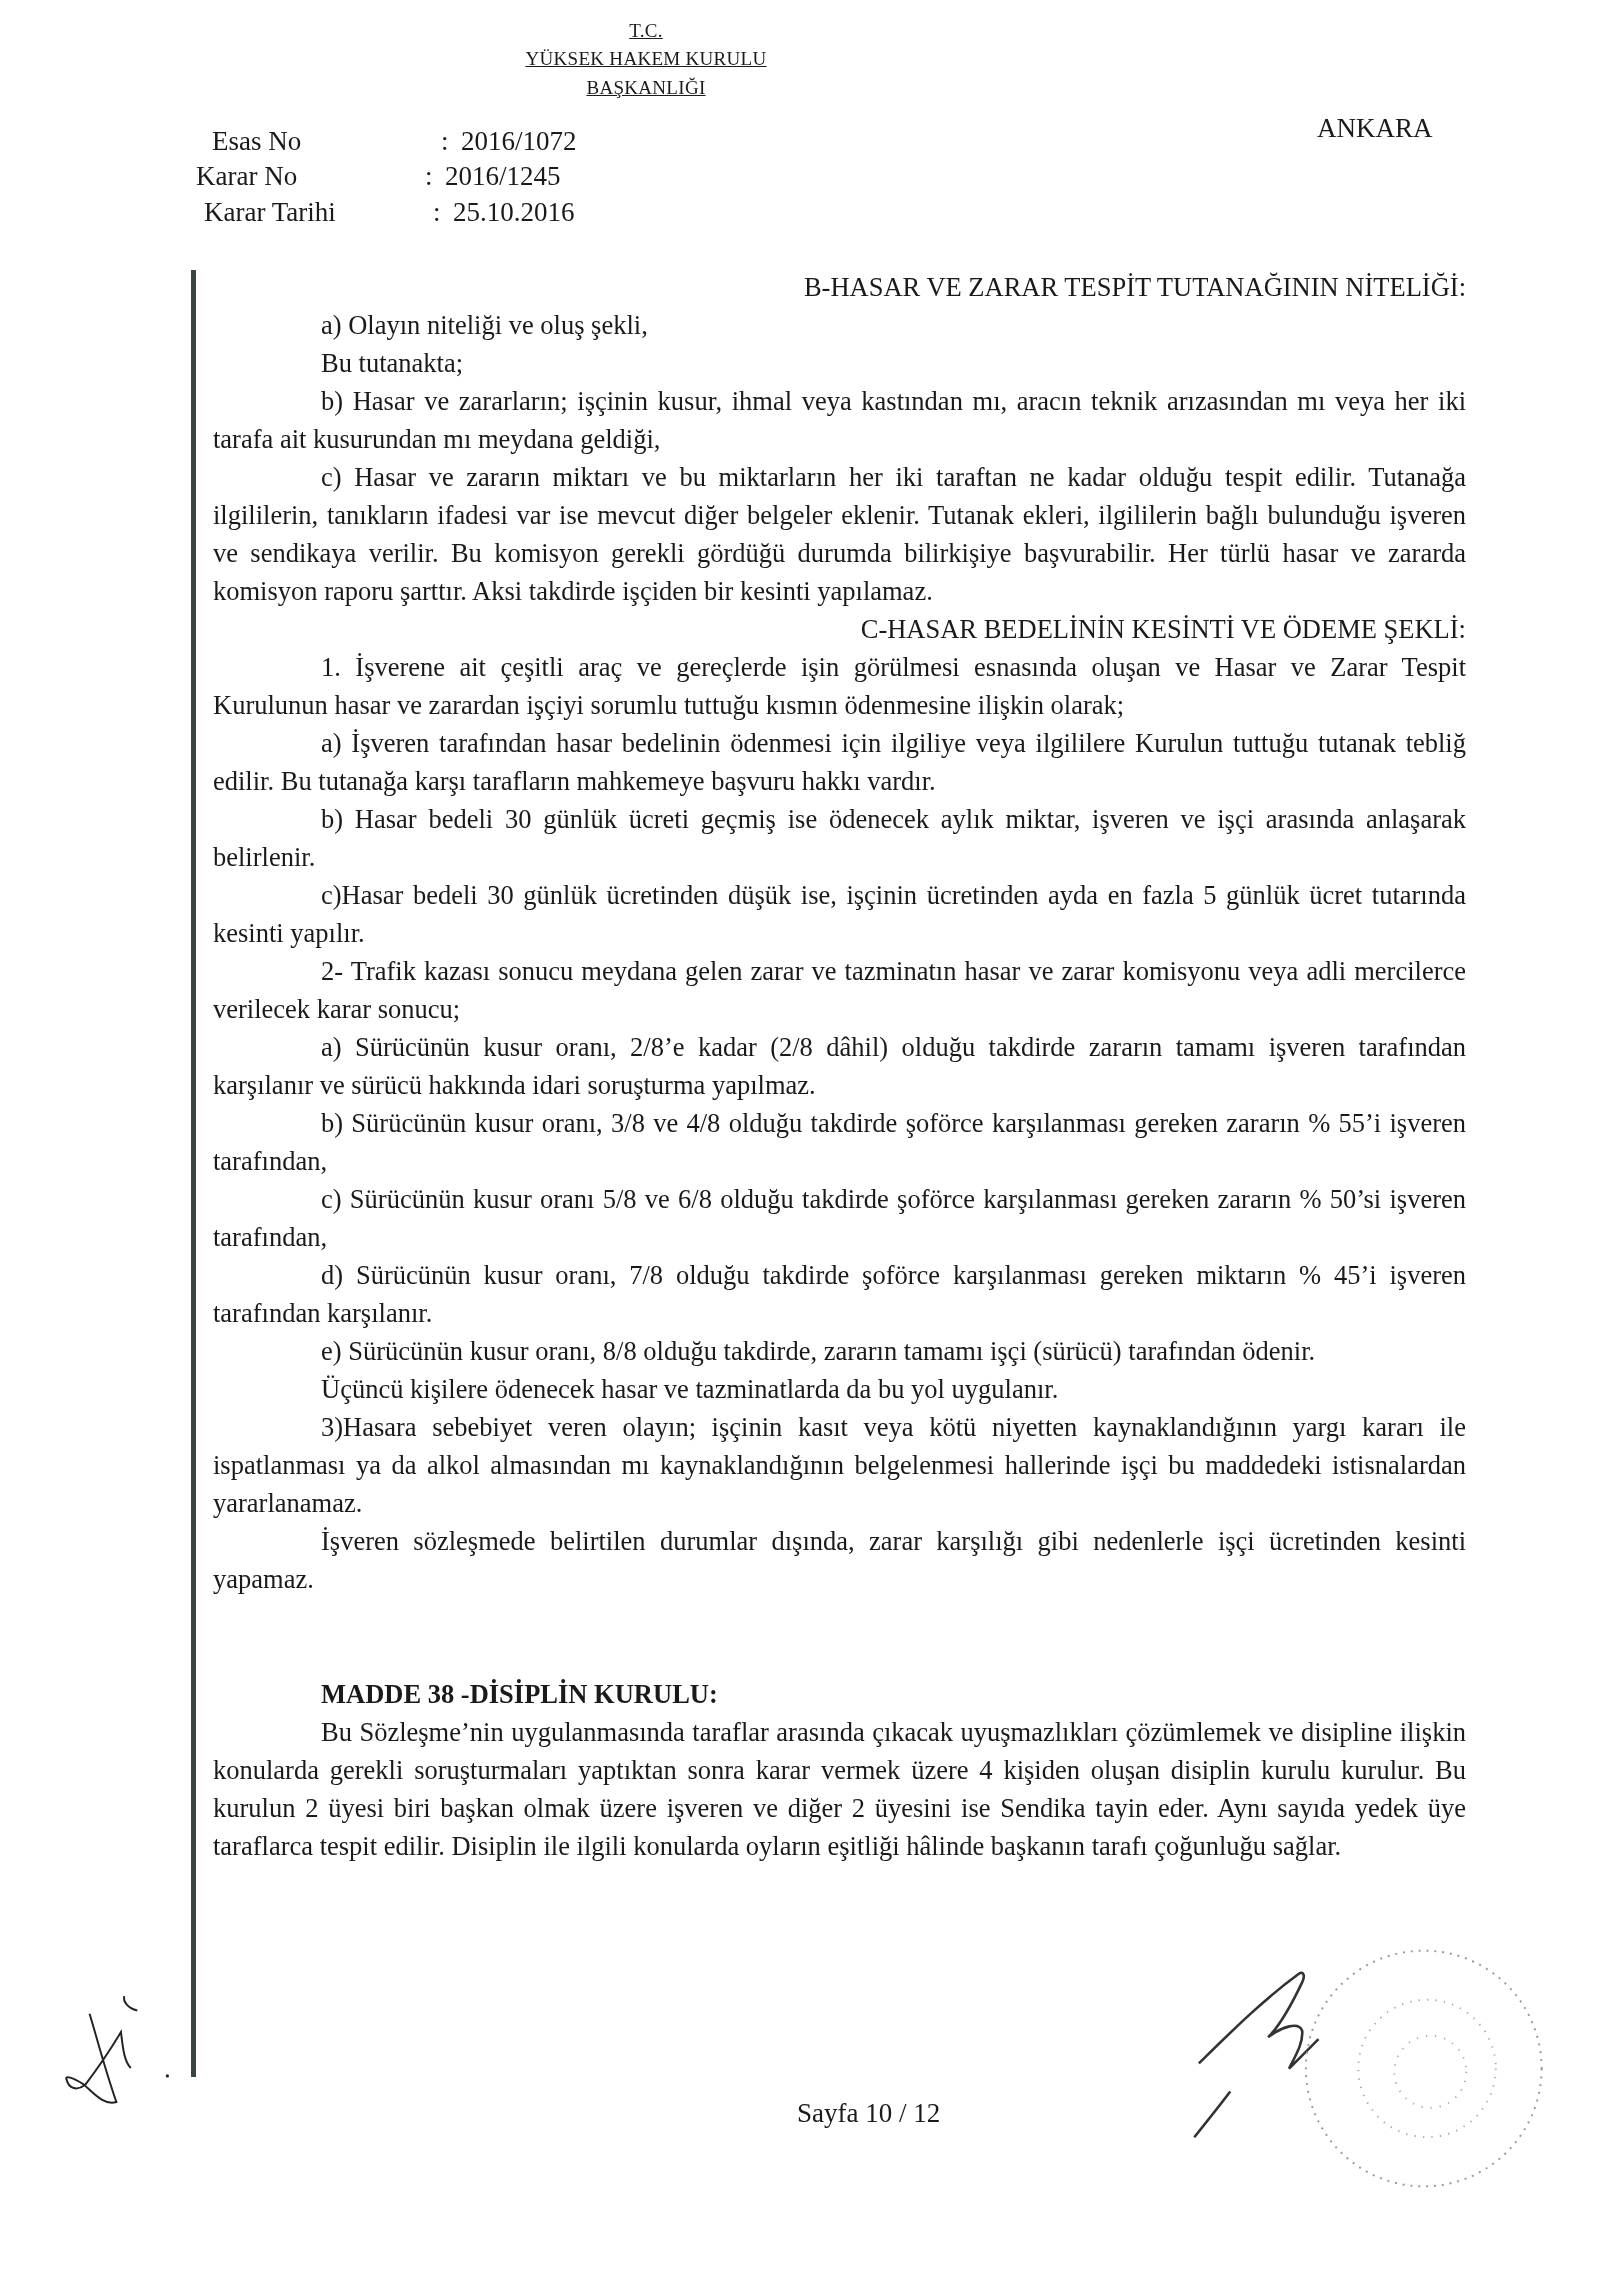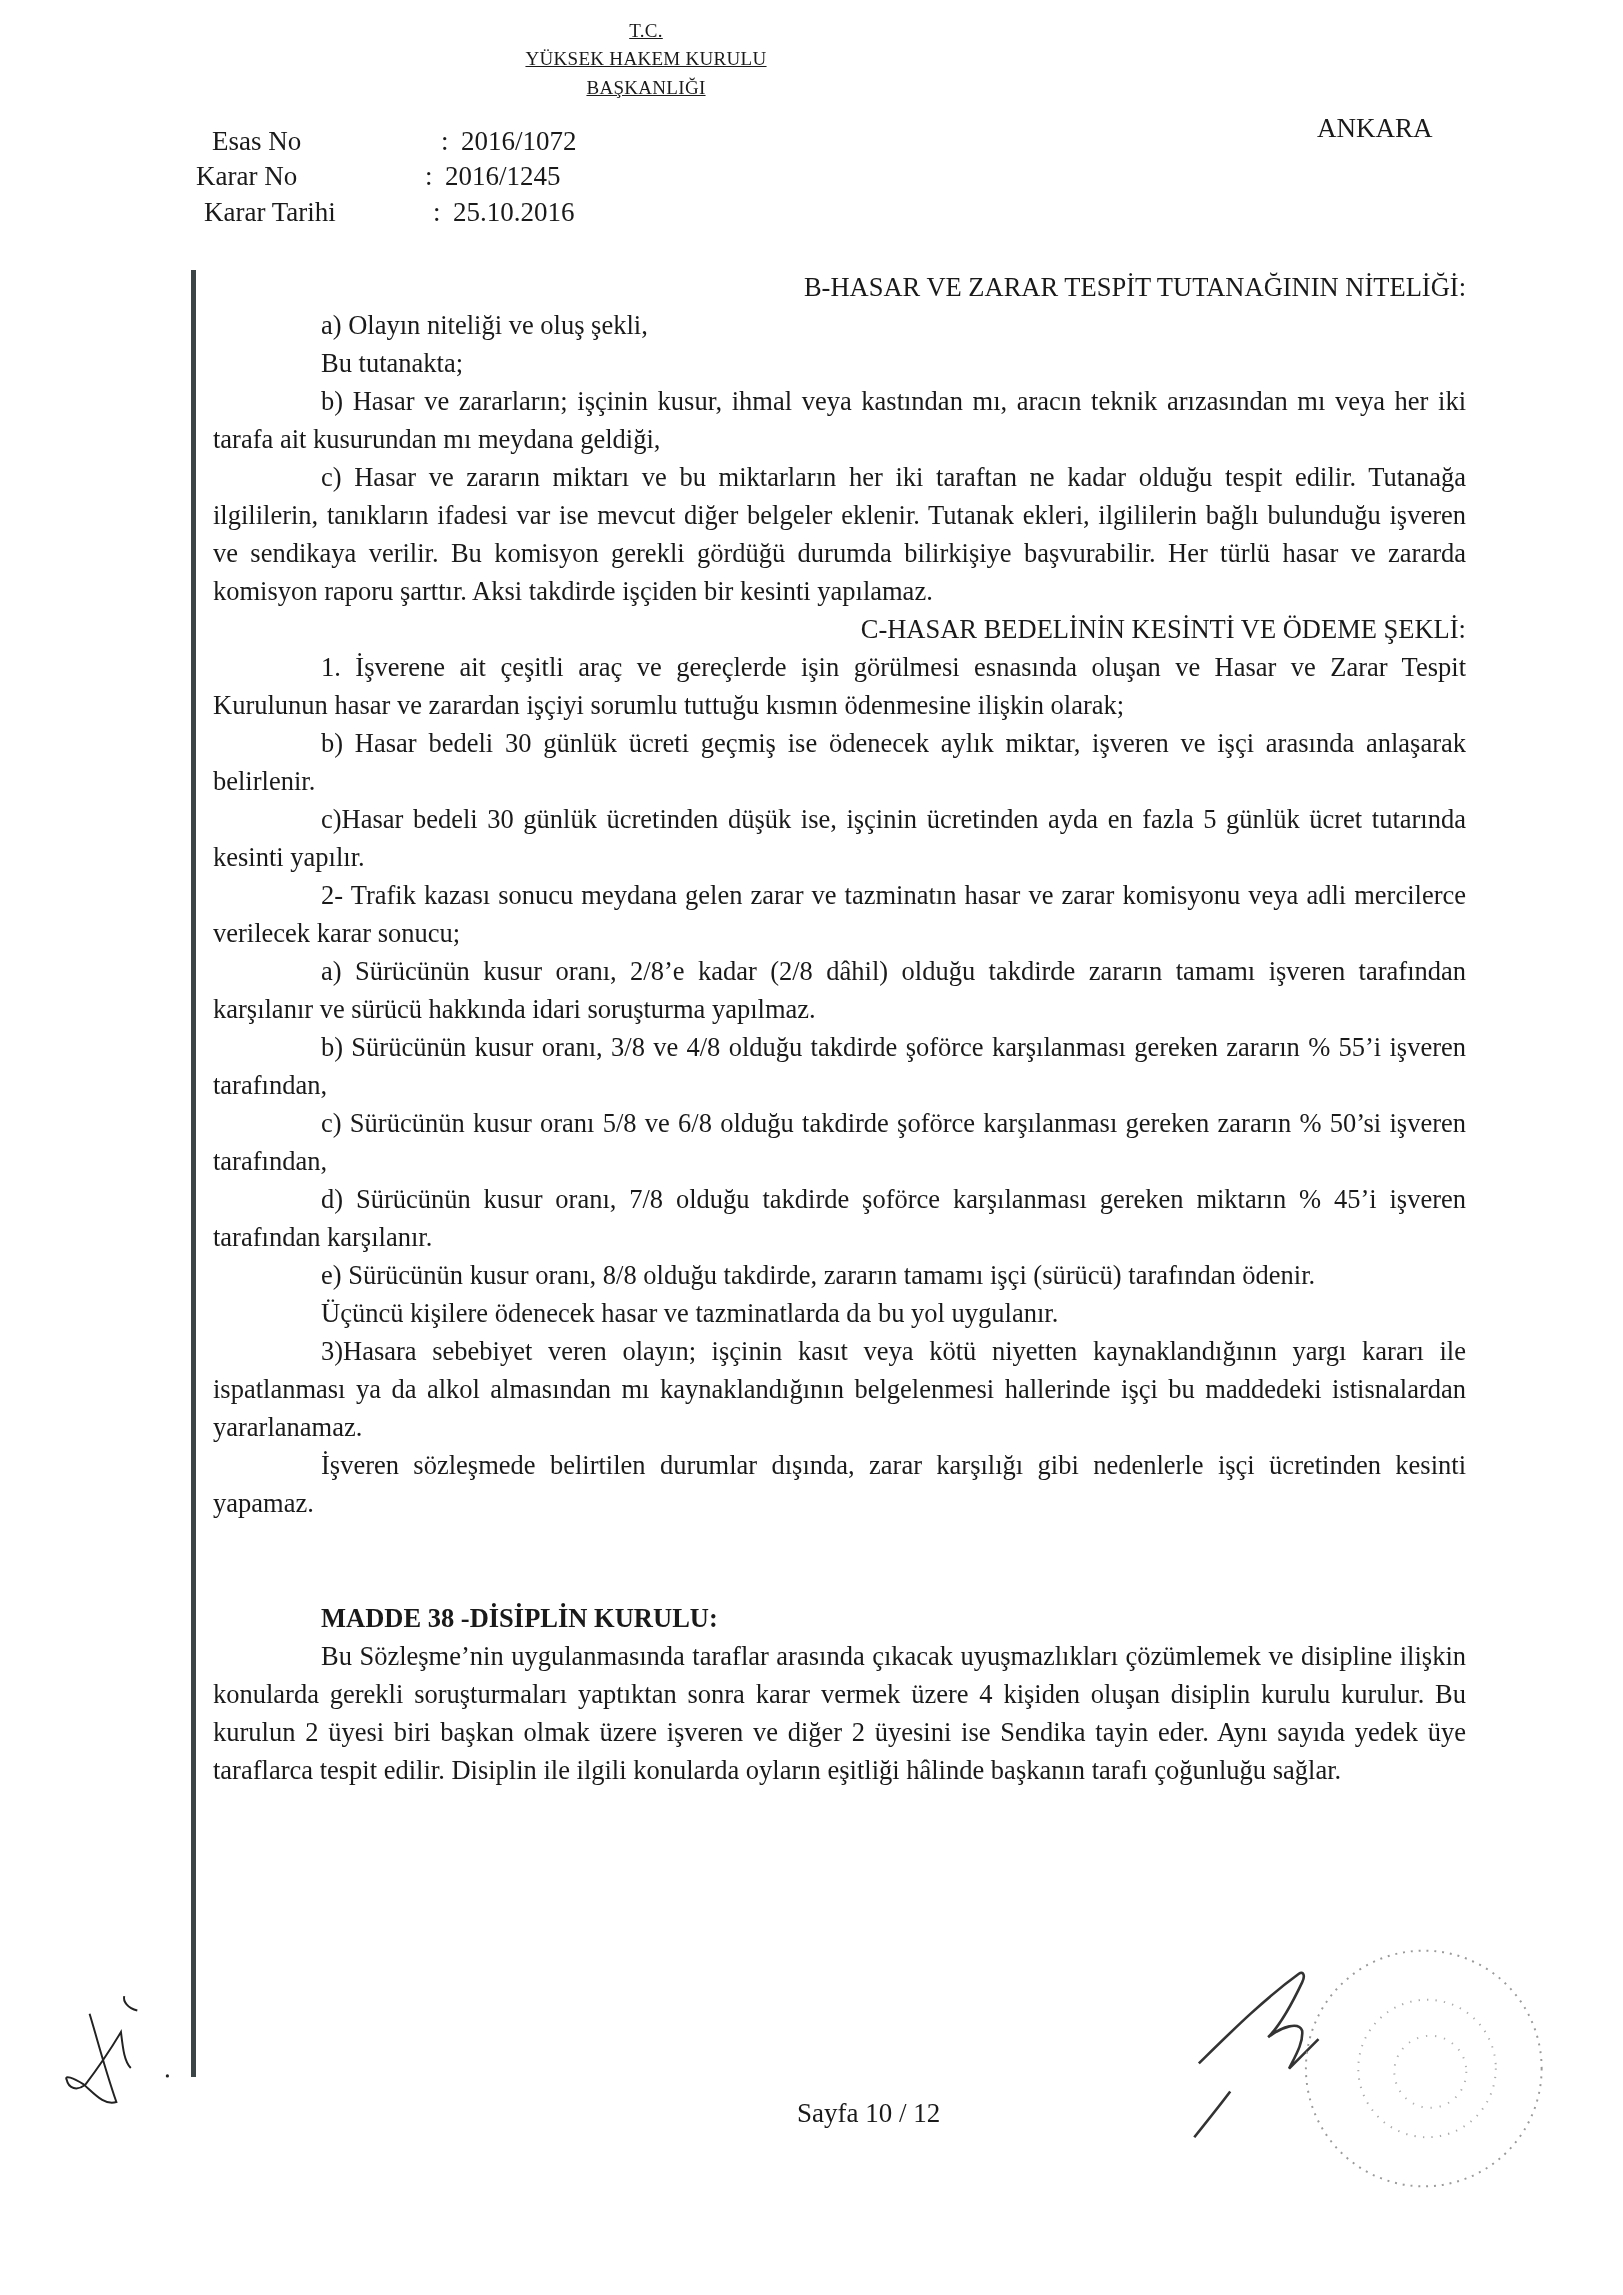--- a/index.html
+++ b/index.html
@@ -53,20 +53,21 @@
 <div class="vbar"></div>
 
 <div class="body">
   <p class="h">B-HASAR VE ZARAR TESPİT TUTANAĞININ NİTELİĞİ:</p>
   <p class="p ind">a) Olayın niteliği ve oluş şekli,</p>
   <p class="p ind">Bu tutanakta;</p>
   <p class="p ind">b) Hasar ve zararların; işçinin kusur, ihmal veya kastından mı, aracın teknik arızasından mı veya her iki tarafa ait kusurundan mı meydana geldiği,</p>
   <p class="p ind">c) Hasar ve zararın miktarı ve bu miktarların her iki taraftan ne kadar olduğu tespit edilir. Tutanağa ilgililerin, tanıkların ifadesi var ise mevcut diğer belgeler eklenir. Tutanak ekleri, ilgililerin bağlı bulunduğu işveren ve sendikaya verilir. Bu komisyon gerekli gördüğü durumda bilirkişiye başvurabilir. Her türlü hasar ve zararda komisyon raporu şarttır. Aksi takdirde işçiden bir kesinti yapılamaz.</p>
   <p class="h">C-HASAR BEDELİNİN KESİNTİ VE ÖDEME ŞEKLİ:</p>
   <p class="p ind">1. İşverene ait çeşitli araç ve gereçlerde işin görülmesi esnasında oluşan ve Hasar ve Zarar Tespit Kurulunun hasar ve zarardan işçiyi sorumlu tuttuğu kısmın ödenmesine ilişkin olarak;</p>
+  <p class="p ind">a) İşveren tarafından hasar bedelinin ödenmesi için ilgiliye veya ilgililere Kurulun tuttuğu tutanak tebliğ edilir. Bu tutanağa karşı tarafların mahkemeye başvuru hakkı vardır.</p>
   <p class="p ind">b) Hasar bedeli 30 günlük ücreti geçmiş ise ödenecek aylık miktar, işveren ve işçi arasında anlaşarak belirlenir.</p>
   <p class="p ind">c)Hasar bedeli 30 günlük ücretinden düşük ise, işçinin ücretinden ayda en fazla 5 günlük ücret tutarında kesinti yapılır.</p>
   <p class="p ind">2- Trafik kazası sonucu meydana gelen zarar ve tazminatın hasar ve zarar komisyonu veya adli mercilerce verilecek karar sonucu;</p>
   <p class="p ind">a) Sürücünün kusur oranı, 2/8’e kadar (2/8 dâhil) olduğu takdirde zararın tamamı işveren tarafından karşılanır ve sürücü hakkında idari soruşturma yapılmaz.</p>
   <p class="p ind">b) Sürücünün kusur oranı, 3/8 ve 4/8 olduğu takdirde şoförce karşılanması gereken zararın % 55’i işveren tarafından,</p>
   <p class="p ind">c) Sürücünün kusur oranı 5/8 ve 6/8 olduğu takdirde şoförce karşılanması gereken zararın % 50’si işveren tarafından,</p>
   <p class="p ind">d) Sürücünün kusur oranı, 7/8 olduğu takdirde şoförce karşılanması gereken miktarın % 45’i işveren tarafından karşılanır.</p>
   <p class="p ind">e) Sürücünün kusur oranı, 8/8 olduğu takdirde, zararın tamamı işçi (sürücü) tarafından ödenir.</p>
   <p class="p ind">Üçüncü kişilere ödenecek hasar ve tazminatlarda da bu yol uygulanır.</p>
   <p class="p ind">3)Hasara sebebiyet veren olayın; işçinin kasıt veya kötü niyetten kaynaklandığının yargı kararı ile ispatlanması ya da alkol almasından mı kaynaklandığının belgelenmesi hallerinde işçi bu maddedeki istisnalardan yararlanamaz.</p>

